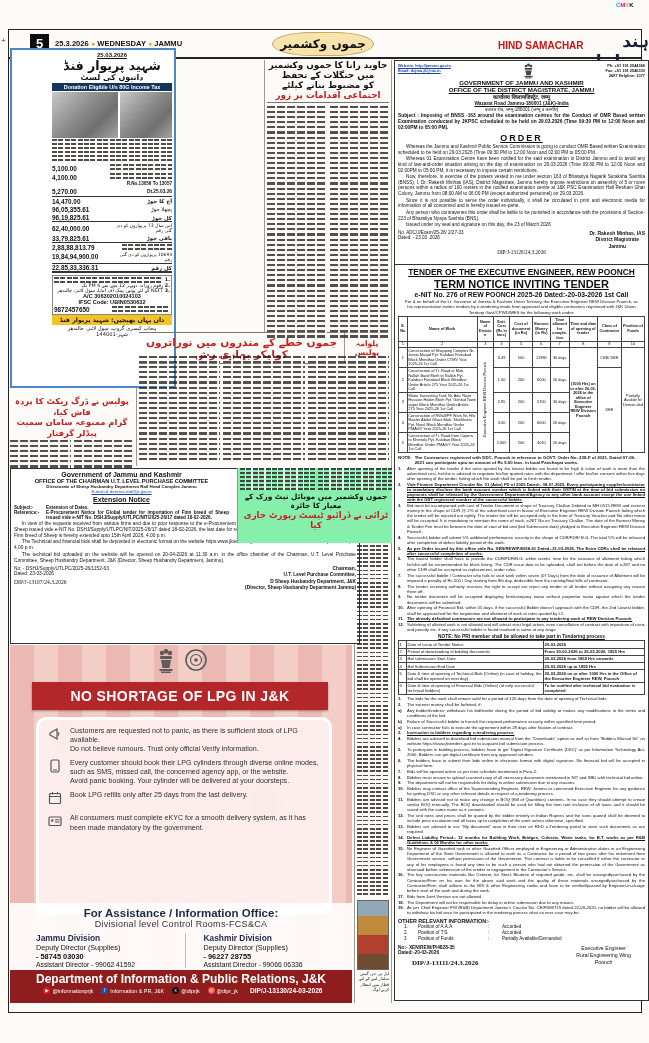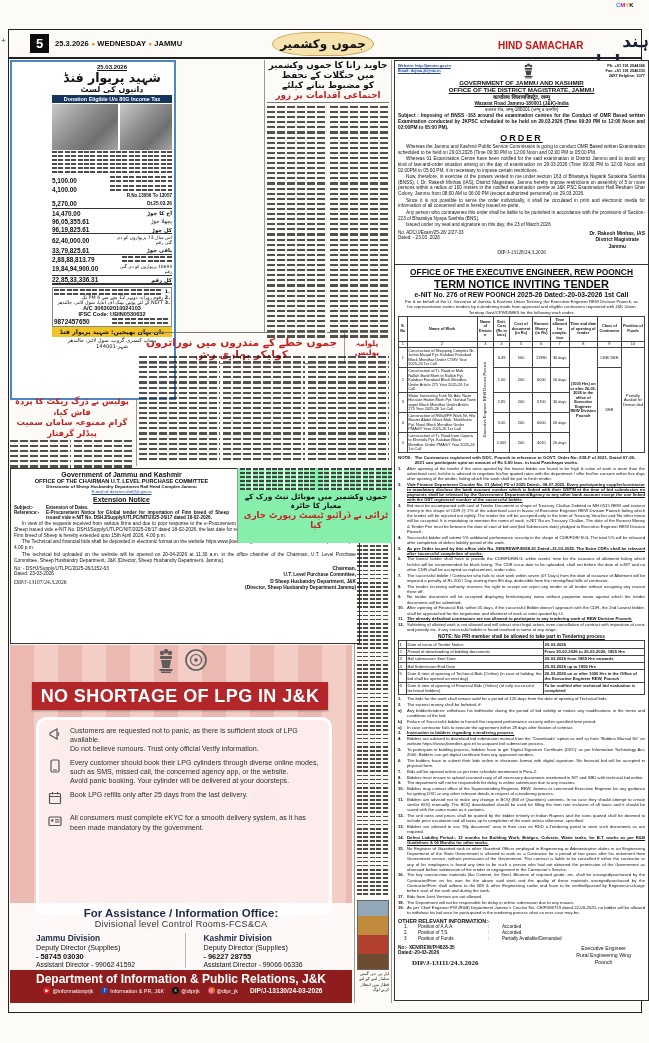--- a/index.html
+++ b/index.html
@@ -45,21 +45,21 @@
   .drow{display:grid;grid-template-columns:8px 1fr 100px;font-size:4.2px;line-height:1.2;border-left:.6px solid #444;border-right:.6px solid #444;border-bottom:.6px solid #444;}
   .drow span{padding:.6px;border-right:.6px solid #444;}
   .drow span:last-child{border-right:none;font-weight:bold;}
   
   .lpg{background-color:#f2cdc6;background-image:
       radial-gradient(circle at 15% 25%, rgba(190,60,48,.30) 0 14px, transparent 15px),
       radial-gradient(circle at 75% 45%, rgba(190,60,48,.26) 0 18px, transparent 19px),
       radial-gradient(circle at 40% 75%, rgba(190,60,48,.22) 0 16px, transparent 17px),
       repeating-linear-gradient(90deg, rgba(205,95,85,.18) 0 24px, rgba(243,210,205,.18) 24px 48px);
       overflow:hidden;}
-  .lpgbanner{background:#b3262a;color:#fff;font-weight:bold;font-size:18px;text-align:center;line-height:28px;letter-spacing:.4px;box-shadow:0 1px 2px rgba(0,0,0,.35);}
+  .lpgbanner{background:#b3262a;color:#fff;font-weight:bold;font-size:14px;text-align:center;line-height:28px;letter-spacing:.4px;box-shadow:0 1px 2px rgba(0,0,0,.35);}
   .lpgcard{background:rgba(253,240,239,.94);border:3px solid #fff;border-radius:10px;padding:7px 9px;}
   .bullet{display:flex;gap:6px;margin-bottom:5px;}
   .bullet .ic{flex:0 0 16px;color:#4a4a4a;}
   .bullet .bt{font-size:7.1px;line-height:1.28;color:#2e2e2e;}
   .deptbar{background:#8f1d1d;color:#fff;}
   .soc{display:inline-flex;align-items:center;gap:2px;margin:0 4px;font-size:5.4px;color:#fff;}
   .socic{display:inline-block;width:7px;height:7px;border-radius:50%;text-align:center;line-height:7px;font-size:4.5px;color:#fff;}
   .photo-col{background:linear-gradient(180deg,#92a7b7 0 22%,#c08a3c 22% 50%,#b2402f 50% 78%,#6e4c30 78% 100%);}
   .redhead{color:#c42222;font-weight:bold;}
   .cmyk span:nth-child(1){color:#00aeef}.cmyk span:nth-child(2){color:#ec008c}.cmyk span:nth-child(3){color:#d6a700}.cmyk span:nth-child(4){color:#111}
@@ -91,21 +91,21 @@
   </div>
   <div class="abs lozenge rtl" style="left:272px;top:32px;width:100px;height:22px;line-height:22px;font-size:12px;font-weight:bold;">جموں وکشمیر</div>
   <div class="abs" style="left:498px;top:40px;font-size:10px;font-weight:bold;color:#c81414;">HIND SAMACHAR</div>
   <div class="abs rtl" style="left:568px;top:31px;font-size:17px;font-weight:bold;color:#18223f;">ہند سماچار</div>
 
   <div class="vr" style="left:136px;top:60px;height:406px;"></div>
   <div class="vr" style="left:264px;top:60px;height:272px;"></div>
   <div class="vr" style="left:391px;top:60px;height:943px;"></div>
   <div class="vr" style="left:354px;top:545px;height:458px;"></div>
 
-  <div class="abs fund" style="left:10px;top:60px;width:120px;height:332px;padding-left:40px;">
+  <div class="abs fund" style="left:10px;top:48px;width:120px;height:332px;padding-left:40px;">
     <div class="c b u" style="font-size:6px;">25.03.2026</div>
     <div class="c rtl b" style="font-size:12.5px;">شہید پریوار فنڈ</div>
     <div class="c rtl b" style="font-size:8px;">دانیوں کی لسٹ</div>
     <div class="banner">Donation Eligible U/s 80G Income Tax</div>
     <div style="display:flex;gap:2px;margin:1px 0;">
       <div class="photo-bw" style="width:66px;height:46px;"></div>
       <div class="photo-bw" style="flex:1;height:46px;"></div>
     </div>
     <div class="ufill-s" style="height:24px;"></div>
     <div class="frow">
@@ -395,21 +395,21 @@
       <div class="c b" style="font-size:5px;line-height:1.3;">
         <div>Dr. Rakesh Minhas, IAS</div>
         <div>District Magistrate</div>
         <div>Jammu</div>
       </div>
     </div>
     <div class="c serif" style="font-size:5.2px;">DIP/J-13128/24.3.2026</div>
   </div>
 
   <div class="abs noticebox" style="left:394px;top:264px;width:247px;height:731px;padding:2px 3px;border-width:1.5px;">
-    <div class="c b u" style="font-size:8.4px;">OFFICE OF THE EXECUTIVE ENGINEER, REW POONCH</div>
+    <div class="c b u" style="font-size:8.4px;">TENDER OF THE EXECUTIVE ENGINEER, REW POONCH</div>
     <div class="c b u" style="font-size:11px;margin-top:1px;">TERM NOTICE INVITING TENDER</div>
     <div class="c b" style="font-size:6.8px;margin-top:1px;">e-NIT No. 276 of REW POONCH 2025-26 Dated:-20-03-2026 1st Call</div>
     <div class="c" style="font-size:4.3px;line-height:1.25;margin:1px 4px;">For &amp; on behalf of the Lt. Governor of Jammu &amp; Kashmir Union Territory, the Executive Engineer REW Division Poonch, as his representative invites tenders by e-tendering mode from approved and eligible contractors registered with J&amp;K Union Territory Govt/CPWD/MES for the following work under:</div>
     <table class="ttab">
       <colgroup>
           <col style="width:8px">
           <col style="width:64px">
           <col style="width:12px">
           <col style="width:15px">
           <col style="width:15px">

